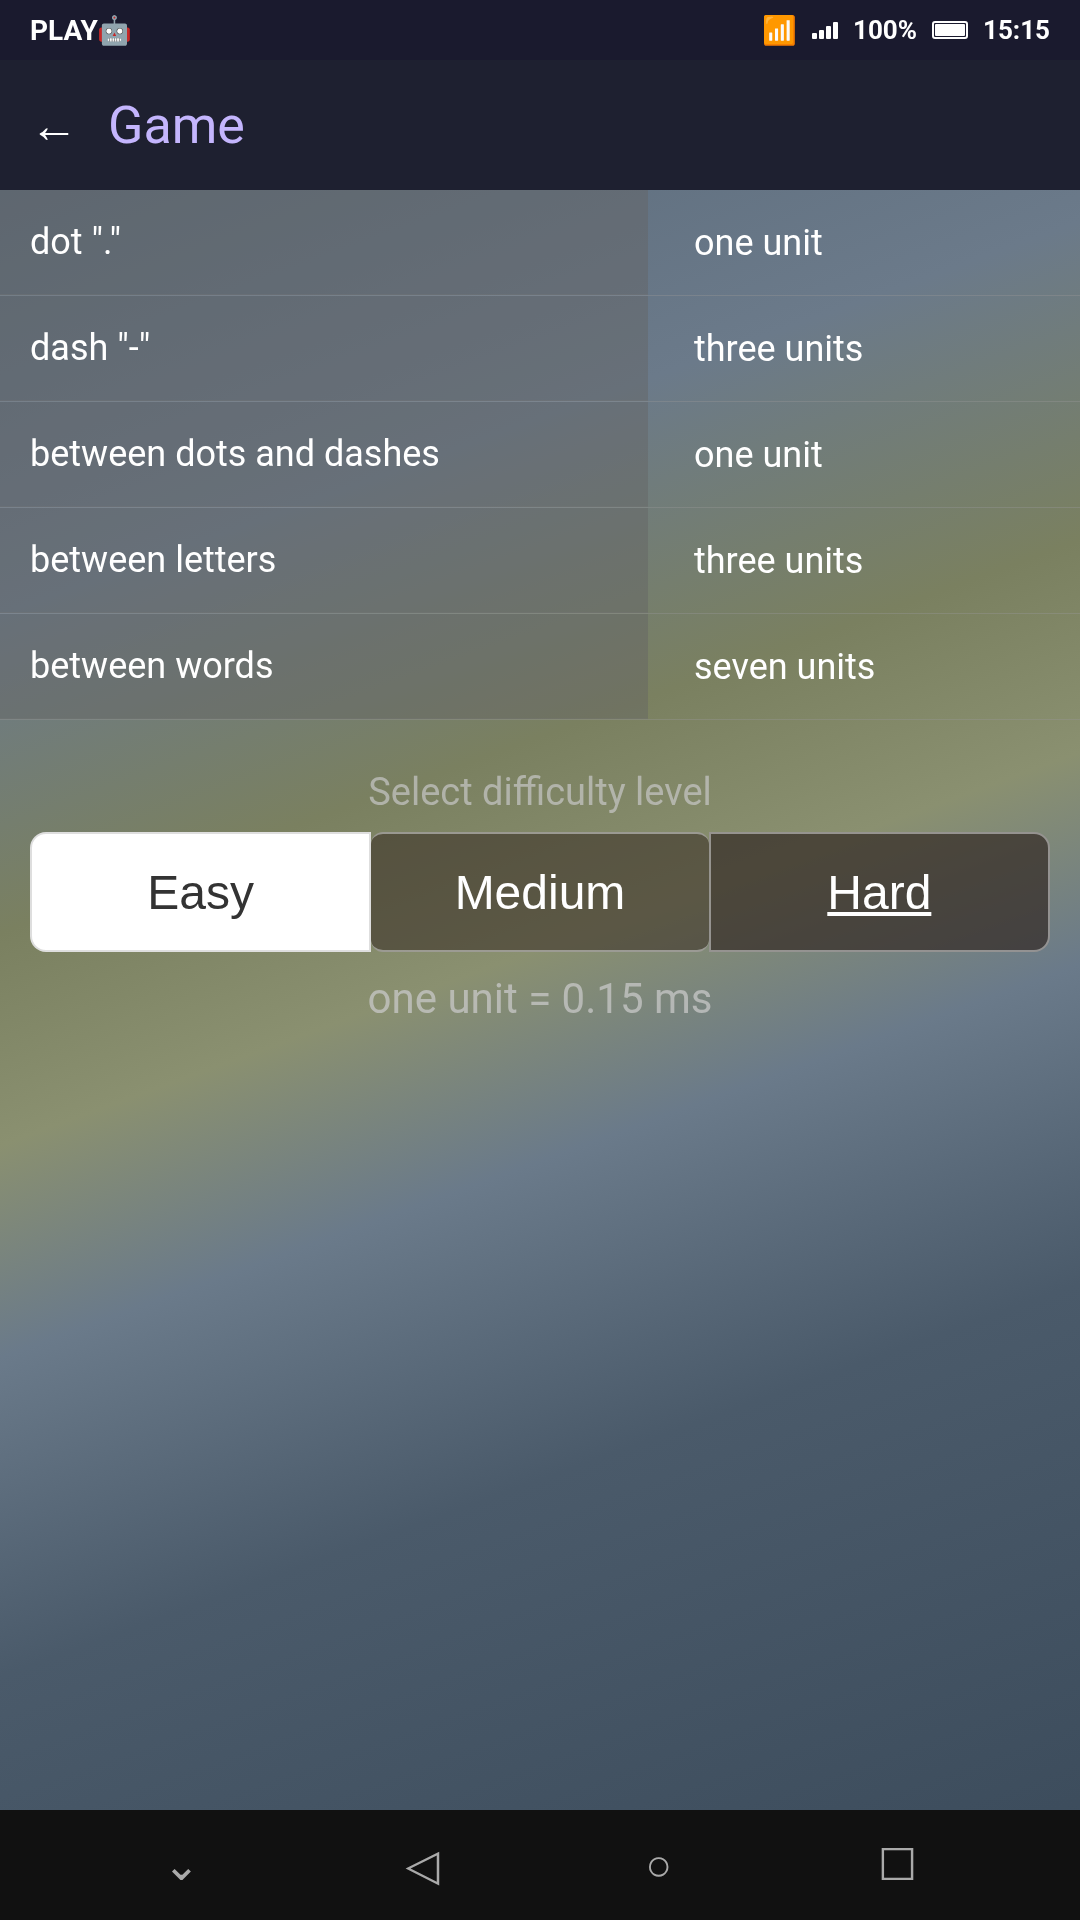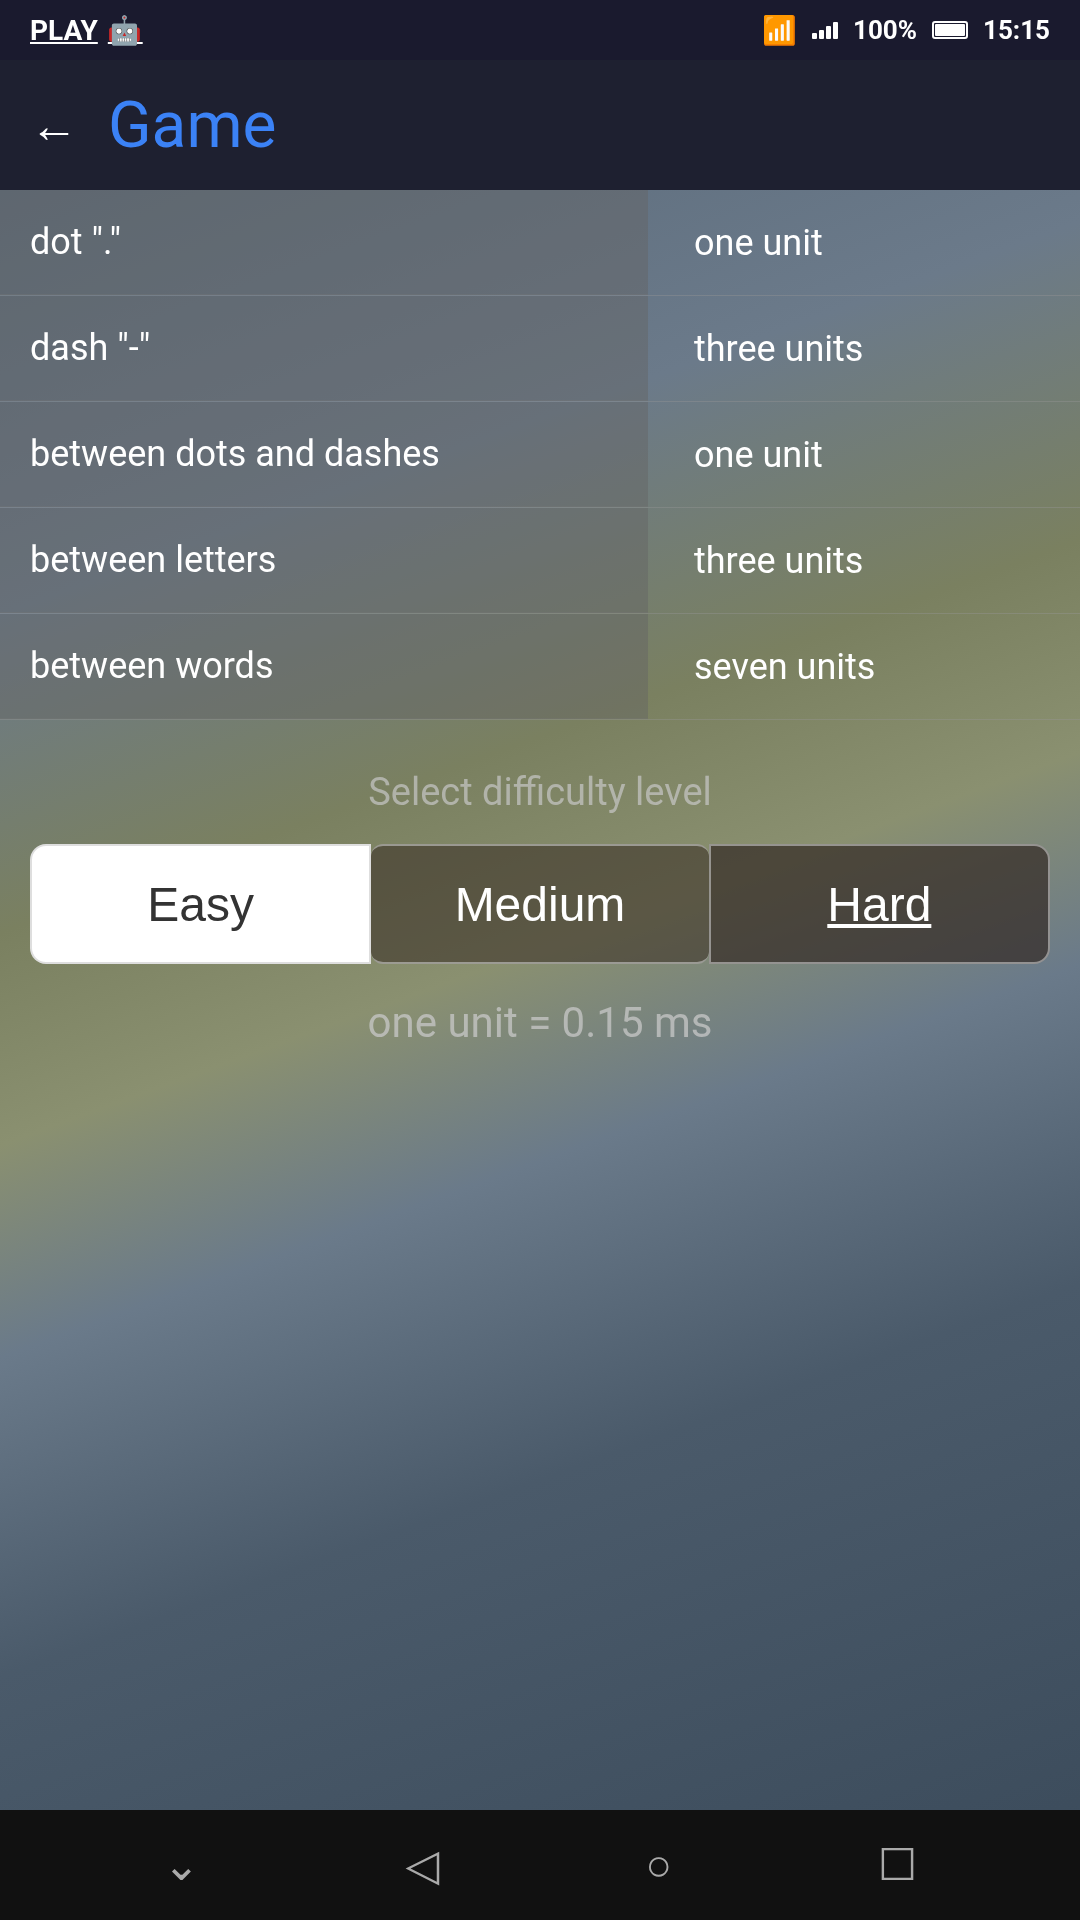--- a/index.html
+++ b/index.html
@@ -23,22 +23,20 @@
       justify-content: space-between;
       padding: 0 30px;
       color: white;
       font-size: 28px;
       font-weight: bold;
     }
 
     .status-left {
       display: flex;
       align-items: center;
-      gap: 10px;
-      text-decoration: underline;
     }
 
     .status-right {
       display: flex;
       align-items: center;
       gap: 15px;
       font-size: 26px;
     }
 
     
@@ -53,22 +51,22 @@
     }
 
     .back-arrow {
       color: white;
       font-size: 48px;
       cursor: pointer;
       font-weight: 300;
     }
 
     .header-title {
-      color: #3b82f6;
-      font-size: 64px;
+      color: #c4b5fd;
+      font-size: 52px;
       font-weight: 400;
     }
 
     
     .main-content {
       width: 100%;
       min-height: 1730px;
       background: linear-gradient(160deg,
         #5a6a7a 0%,
         #6b7a8a 20%,
@@ -124,21 +122,21 @@
       font-size: 36px;
       font-weight: 400;
     }
 
     
     .difficulty-section {
       padding: 50px 30px 30px;
       display: flex;
       flex-direction: column;
       align-items: center;
-      gap: 30px;
+      gap: 18px;
     }
 
     .difficulty-label {
       color: rgba(200, 200, 200, 0.7);
       font-size: 38px;
       font-weight: 400;
     }
 
     .difficulty-buttons {
       display: flex;

